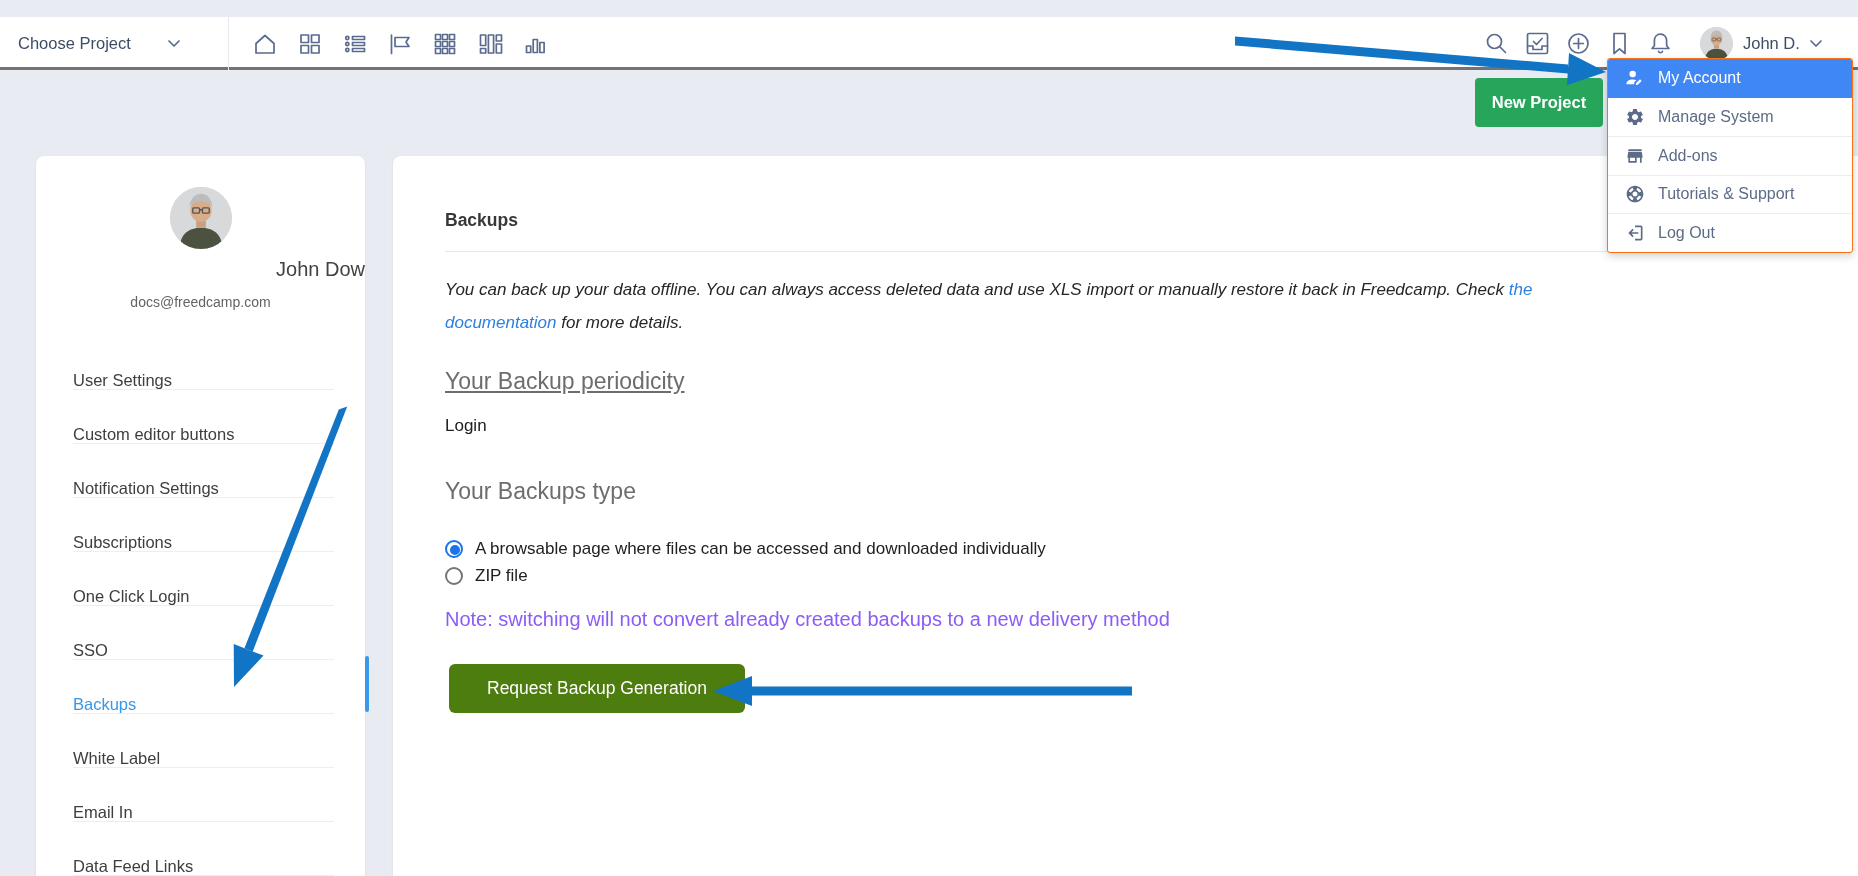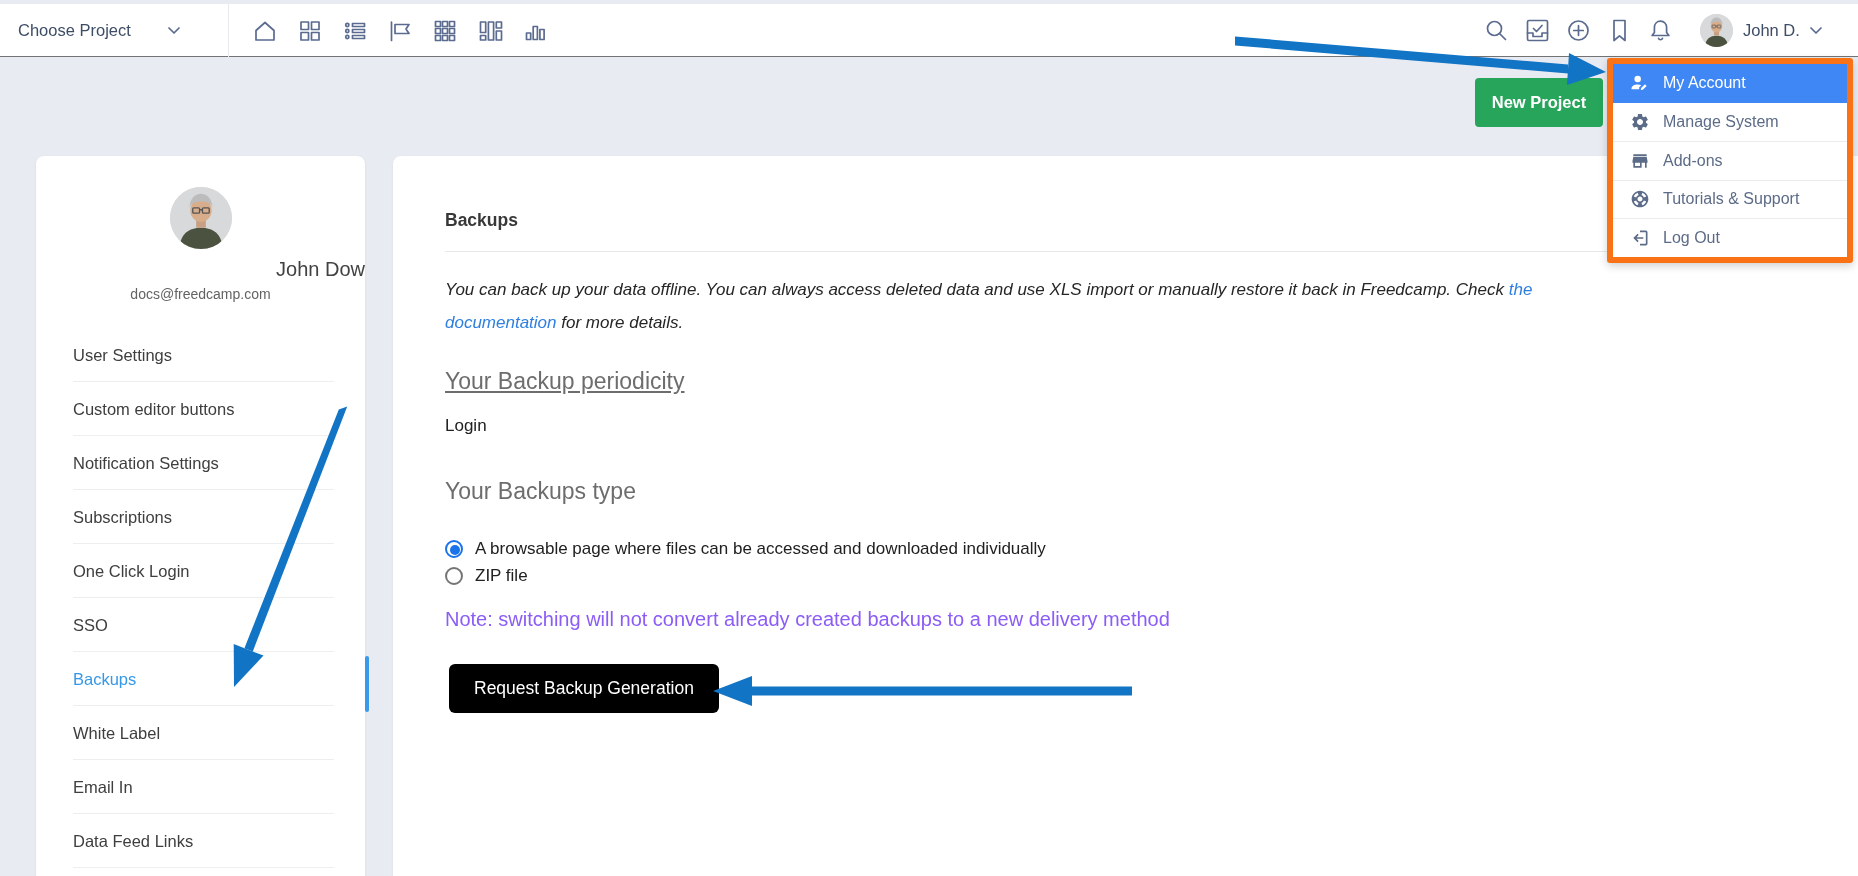--- a/index.html
+++ b/index.html
@@ -8,22 +8,22 @@
     position:relative; overflow:hidden;
     background:#e9ebf2;
     font-family:"Liberation Sans","DejaVu Sans",sans-serif;
     color:#262626;
   }
   svg { display:block; }
   .ico { stroke:#5b6b8f; fill:none; stroke-width:1.7; stroke-linecap:round; stroke-linejoin:round; }
 
   
   .topbar {
-    position:absolute; left:0; top:4px; width:1858px; height:53px;
-    background:#fff; border-bottom:1px solid #737373; z-index:10;
+    position:absolute; left:0; top:17px; width:1858px; height:53px;
+    background:#fff; border-bottom:3px solid #737373; z-index:10;
   }
   .project-chooser { position:absolute; left:18px; top:0; height:53px; display:flex; align-items:center; gap:37px; cursor:pointer; }
   .project-chooser .label { font-size:16.5px; color:#3d4d66; }
   .topbar-divider { position:absolute; left:228px; top:0; width:1px; height:53px; background:#e8eaee; }
   .nav-icons { position:absolute; left:252px; top:0; height:53px; display:flex; align-items:center; gap:19px; }
   .nav-icons .nav-ic { width:26px; height:26px; cursor:pointer; }
   .right-icons { position:absolute; left:1483px; top:0; height:53px; display:flex; align-items:center; gap:14px; }
   .right-icons .nav-ic { width:27px; height:27px; cursor:pointer; }
   .user-chip { position:absolute; left:1700px; top:0; height:53px; display:flex; align-items:center; gap:10px; cursor:pointer; }
   .avatar-sm { width:33px; height:33px; border-radius:50%; overflow:hidden; background:#d4d4d4; }
@@ -32,44 +32,44 @@
   
   .new-project-btn {
     position:absolute; left:1475px; top:78px; width:128px; height:49px; z-index:8;
     background:#27a55b; color:#fff; border:none; border-radius:4px;
     font-size:16.5px; font-weight:bold; font-family:inherit; cursor:pointer;
   }
 
   
   .user-menu {
     position:absolute; left:1607px; top:58px; width:246px; z-index:40;
-    background:#fff; border:6px solid #f97316; border-radius:3px;
+    background:#fff; border:1px solid #f97316; border-radius:3px;
     box-shadow:0 3px 8px rgba(0,0,0,.18); overflow:hidden;
   }
   .user-menu .mi {
     height:38.5px; display:flex; align-items:center; gap:13px; padding-left:17px;
     font-size:16px; color:#5c6b87; cursor:pointer; border-top:1px solid #ececec;
   }
   .user-menu .mi:first-child { border-top:none; }
   .user-menu .mi svg { width:20px; height:20px; fill:#5c6b87; flex:0 0 auto; }
   .user-menu .mi.active { background:#3f87f5; color:#fff; border-top:none; }
   .user-menu .mi.active + .mi { border-top:none; }
   .user-menu .mi.active svg { fill:#fff; }
 
   
   .sidebar-card {
     position:absolute; left:36px; top:156px; width:329px; height:744px; z-index:5;
     background:#fff; border-radius:8px 8px 0 0; box-shadow:0 1px 3px rgba(0,0,0,.07);
   }
   .avatar-lg { width:62px; height:62px; border-radius:50%; overflow:hidden; margin:31px auto 0; background:#d4d4d4; }
   .sb-name { margin-top:9px; text-align:right; font-size:20px; color:#424242; }
-  .sb-email { margin-top:5px; text-align:center; font-size:14px; color:#636363; }
+  .sb-email { margin-top:13px; text-align:center; font-size:14px; color:#636363; }
   .sb-nav { margin-top:26px; list-style:none; }
   .sb-nav li {
-    position:relative; height:54px; display:flex; align-items:center;
+    position:relative; height:54px; display:flex; align-items:flex-end;
     padding-left:37px; font-size:16.5px; color:#3e3e3e; cursor:pointer;
   }
   .sb-nav li::after { content:""; position:absolute; left:37px; right:31px; bottom:0; height:1px; background:#eeeeee; }
   .sb-nav li.active { color:#3598e8; }
   .sb-scrollbar { position:absolute; right:-4px; top:500px; width:4px; height:56px; background:#3b99ea; border-radius:2px; }
 
   
   .main-card {
     position:absolute; left:393px; top:156px; width:1465px; height:744px; z-index:4;
     background:#fff; border-radius:8px 0 0 0; box-shadow:0 1px 3px rgba(0,0,0,.07);
@@ -84,22 +84,22 @@
   .periodicity-val { margin-top:21px; font-size:17px; color:#212121; }
   .sec-type { margin-top:42px; }
   .radio-group { margin-top:30px; }
   .radio-row { display:flex; align-items:center; gap:12px; height:27px; cursor:pointer;text-align:center; }
   .radio { width:18px; height:18px; border-radius:50%; border:2px solid #757575; flex:0 0 auto; position:relative; background:#fff; }
   .radio.checked { border-color:#1a73e8; }
   .radio.checked::after { content:""; position:absolute; left:3px; top:3px; width:10px; height:10px; border-radius:50%; background:#1a73e8; }
   .radio-row .rlabel { font-size:17px; color:#212121; }
   .note { margin-top:19px; font-size:20px; color:#8b5cf6; }
   .request-btn {
-    margin-top:33px; margin-left:4px; height:49px; padding:0 25px;
-    background:#000000; color:#fff; border:none; border-radius:6px;
+    margin-top:33px; margin-left:4px; height:49px; padding:0 38px;
+    background:#4d7c0f; color:#fff; border:none; border-radius:6px;
     font-size:17.5px; font-family:inherit; cursor:pointer;
   }
 
   
   .arrows { position:absolute; left:0; top:0; width:1858px; height:876px; z-index:50; pointer-events:none; }
 </style>
 </head>
 <body>
 
 <header class="topbar">

